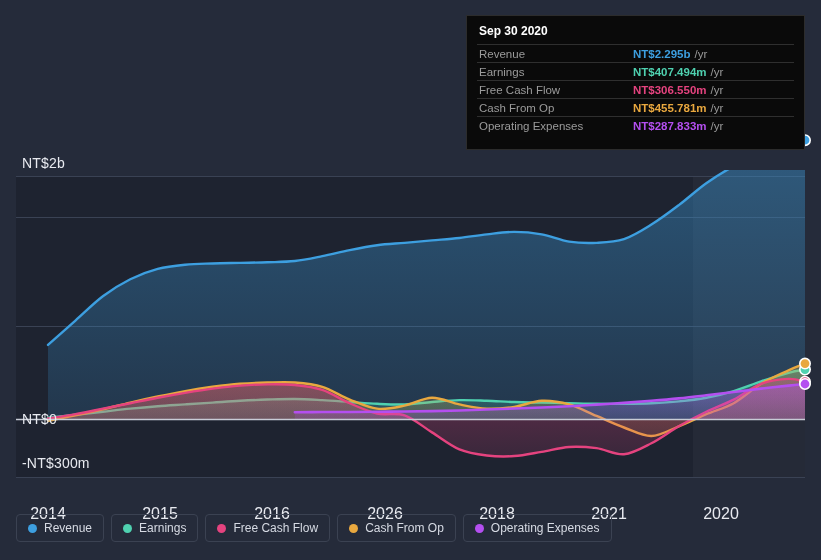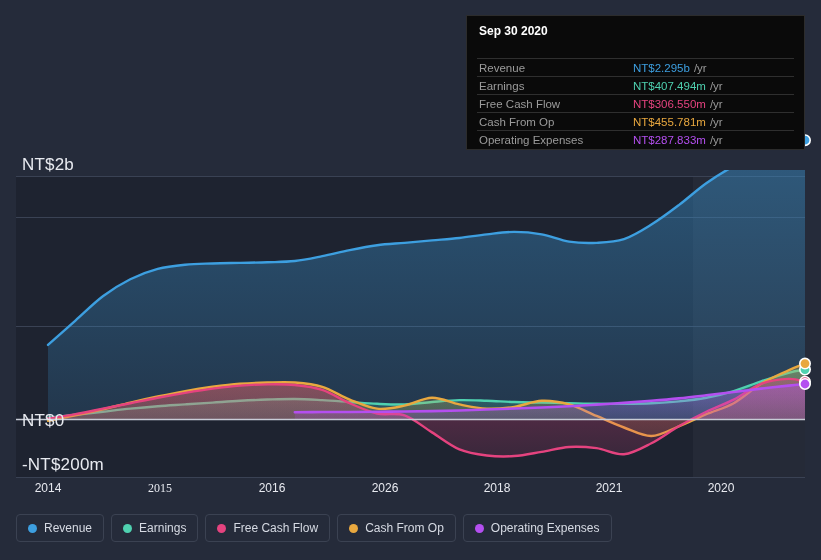--- a/index.html
+++ b/index.html
@@ -10,51 +10,51 @@
     overflow:hidden;
     position:relative;
   }
   #chart-root{position:absolute;left:0;top:0;width:821px;height:560px;}
 
   
   .plot-svg{position:absolute;left:0;top:0;width:821px;height:560px;}
 
   
   .ylab{
-    position:absolute;color:#e8eaf0;font-size:17px;letter-spacing:.2px;
+    position:absolute;color:#e8eaf0;font-size:14px;letter-spacing:.2px;
     white-space:nowrap;
   }
   .ylab-2b{left:22px;top:155px;}
   .ylab-0{left:22px;top:411px;}
   .ylab-neg{left:22px;top:455px;}
 
   
   .xlab{
-    position:absolute;top:481px;color:#e8eaf0;font-size:12px;
+    position:absolute;top:505px;color:#e8eaf0;font-size:16px;
     transform:translateX(-50%);white-space:nowrap;
   }
 
   
   .tooltip{
     position:absolute;left:466px;top:15px;width:339px;height:135px;
     background:#0a0a0a;border:1px solid #2c2c2c;box-sizing:border-box;
     padding:8px 10px 4px 10px;
   }
   .tt-date{
-    color:#ffffff;font-size:12px;font-weight:bold;margin:0 0 20px 2px;
+    color:#ffffff;font-size:12px;font-weight:bold;margin:0 0 6px 2px;
   }
   .tt-row{
     display:flex;align-items:baseline;
     border-top:1px solid #2f2f2f;
     padding:3px 2px 2px 2px;
     font-size:11.5px;
   }
   .tt-row.norule{border-top:none;padding-top:1px;}
   .tt-label{color:#9b9b9b;flex:0 0 118px;}
-  .tt-val{font-weight:normal;padding-left:36px;}
+  .tt-val{font-weight:bold;padding-left:36px;}
   .tt-unit{color:#9b9b9b;margin-left:4px;font-weight:normal;}
   .tt-margin-val{color:#ffffff;font-weight:bold;}
 
   
   .legend{
     position:absolute;left:16px;top:514px;display:flex;gap:7px;
   }
   .legend-item{
     display:flex;align-items:center;gap:7px;
     border:1px solid #3b4252;border-radius:4px;
@@ -135,25 +135,25 @@
         <circle cx="805" cy="140.15750000000003" r="5.2" fill="#3d9fe0" stroke="#ffffff" stroke-width="1.6"></circle>
         <circle cx="805" cy="369.5495" r="5.2" fill="#4fd1b0" stroke="#ffffff" stroke-width="1.6"></circle>
         <circle cx="805" cy="363.596" r="5.2" fill="#e9a83f" stroke="#ffffff" stroke-width="1.6"></circle>
         <circle cx="805" cy="381.6995" r="5.2" fill="#e5437f" stroke="#ffffff" stroke-width="1.6"></circle>
         <circle cx="805" cy="384.008" r="5.2" fill="#b44ff0" stroke="#ffffff" stroke-width="1.6"></circle>
       </g>
   </svg>
 
   <div class="ylab ylab-2b">NT$2b</div>
   <div class="ylab ylab-0">NT$0</div>
-  <div class="ylab ylab-neg">-NT$200m</div>
+  <div class="ylab ylab-neg">-NT$300m</div>
 
   <div id="x-axis-labels">
       <div class="xlab" style="left: 48px;">2014</div>
-      <div class="xlab" style="left: 160px; font-family: Liberation Serif, serif;">2015</div>
+      <div class="xlab" style="left: 160px;">2015</div>
       <div class="xlab" style="left: 272px;">2016</div>
       <div class="xlab" style="left: 385px;">2026</div>
       <div class="xlab" style="left: 497px;">2018</div>
       <div class="xlab" style="left: 609px;">2021</div>
       <div class="xlab" style="left: 721px;">2020</div>
     </div>
 
   <div class="tooltip">
     <div class="tt-date">Sep 30 2020</div>
     <div id="tooltip-rows">

